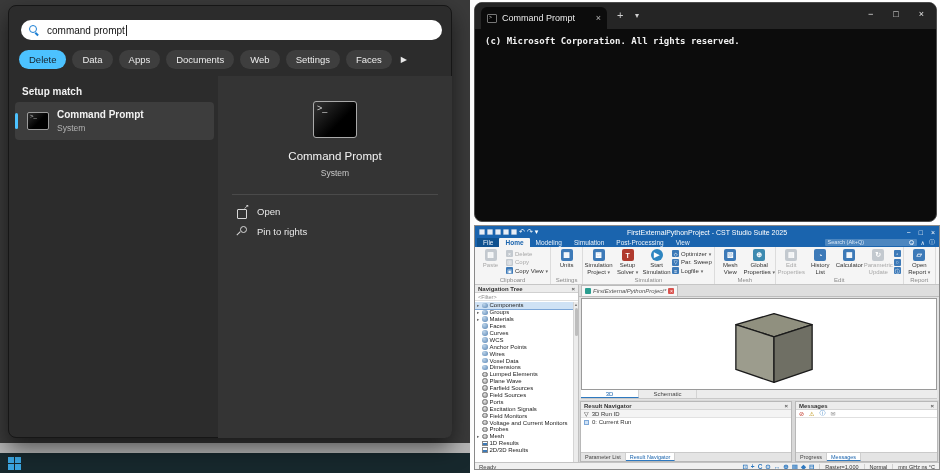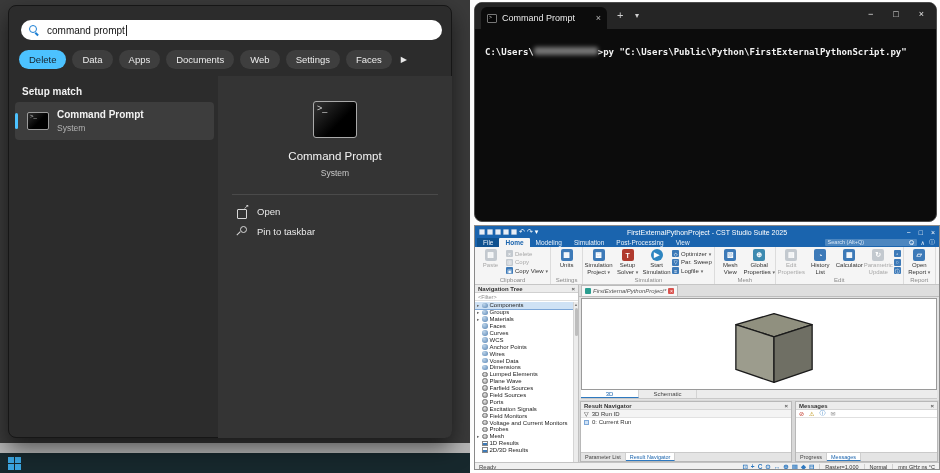--- a/index.html
+++ b/index.html
@@ -190,21 +190,21 @@
         <div class="pv-title">Command Prompt</div>
         <div class="pv-sub">System</div>
         <div class="pv-div"></div>
         <div class="pv-actions" id="pv-actions">
             <div class="pv-action">
               <span class="pv-ic ic-open"></span>
               <span>Open</span>
             </div>
             <div class="pv-action">
               <span class="pv-ic ic-pin"></span>
-              <span>Pin to taskbar</span>
+              <span>Pin to rights</span>
             </div>
           </div>
       </div>
     </div>
   </div>
 
   <div class="term">
     <div class="term-bar">
       <div class="term-tab">
         <span class="term-tab-icon"></span>
@@ -213,22 +213,22 @@
       </div>
       <span class="term-newtab">+</span>
       <span class="term-dd">▾</span>
       <div class="term-controls">
         <span>−</span>
         <span>□</span>
         <span>×</span>
       </div>
     </div>
     <div class="term-body" id="term-body">
+        <div class="tline">(c) Microsoft Corporation. All rights reserved.</div>
         <div class="tline">&nbsp;</div>
-        <div class="tline"><span>C:\Users\</span><span class="redacted"></span><span>&gt;py "C:\Users\Public\Python\FirstExternalPythonScript.py"</span></div>
         <div class="tline">&nbsp;</div>
       </div>
   </div>
 
   <div class="cst">
     <div class="cst-titlebar">
       <div class="qat" id="qat">
           <span class="qat-ic"></span>
           <span class="qat-ic"></span>
           <span class="qat-ic"></span>

